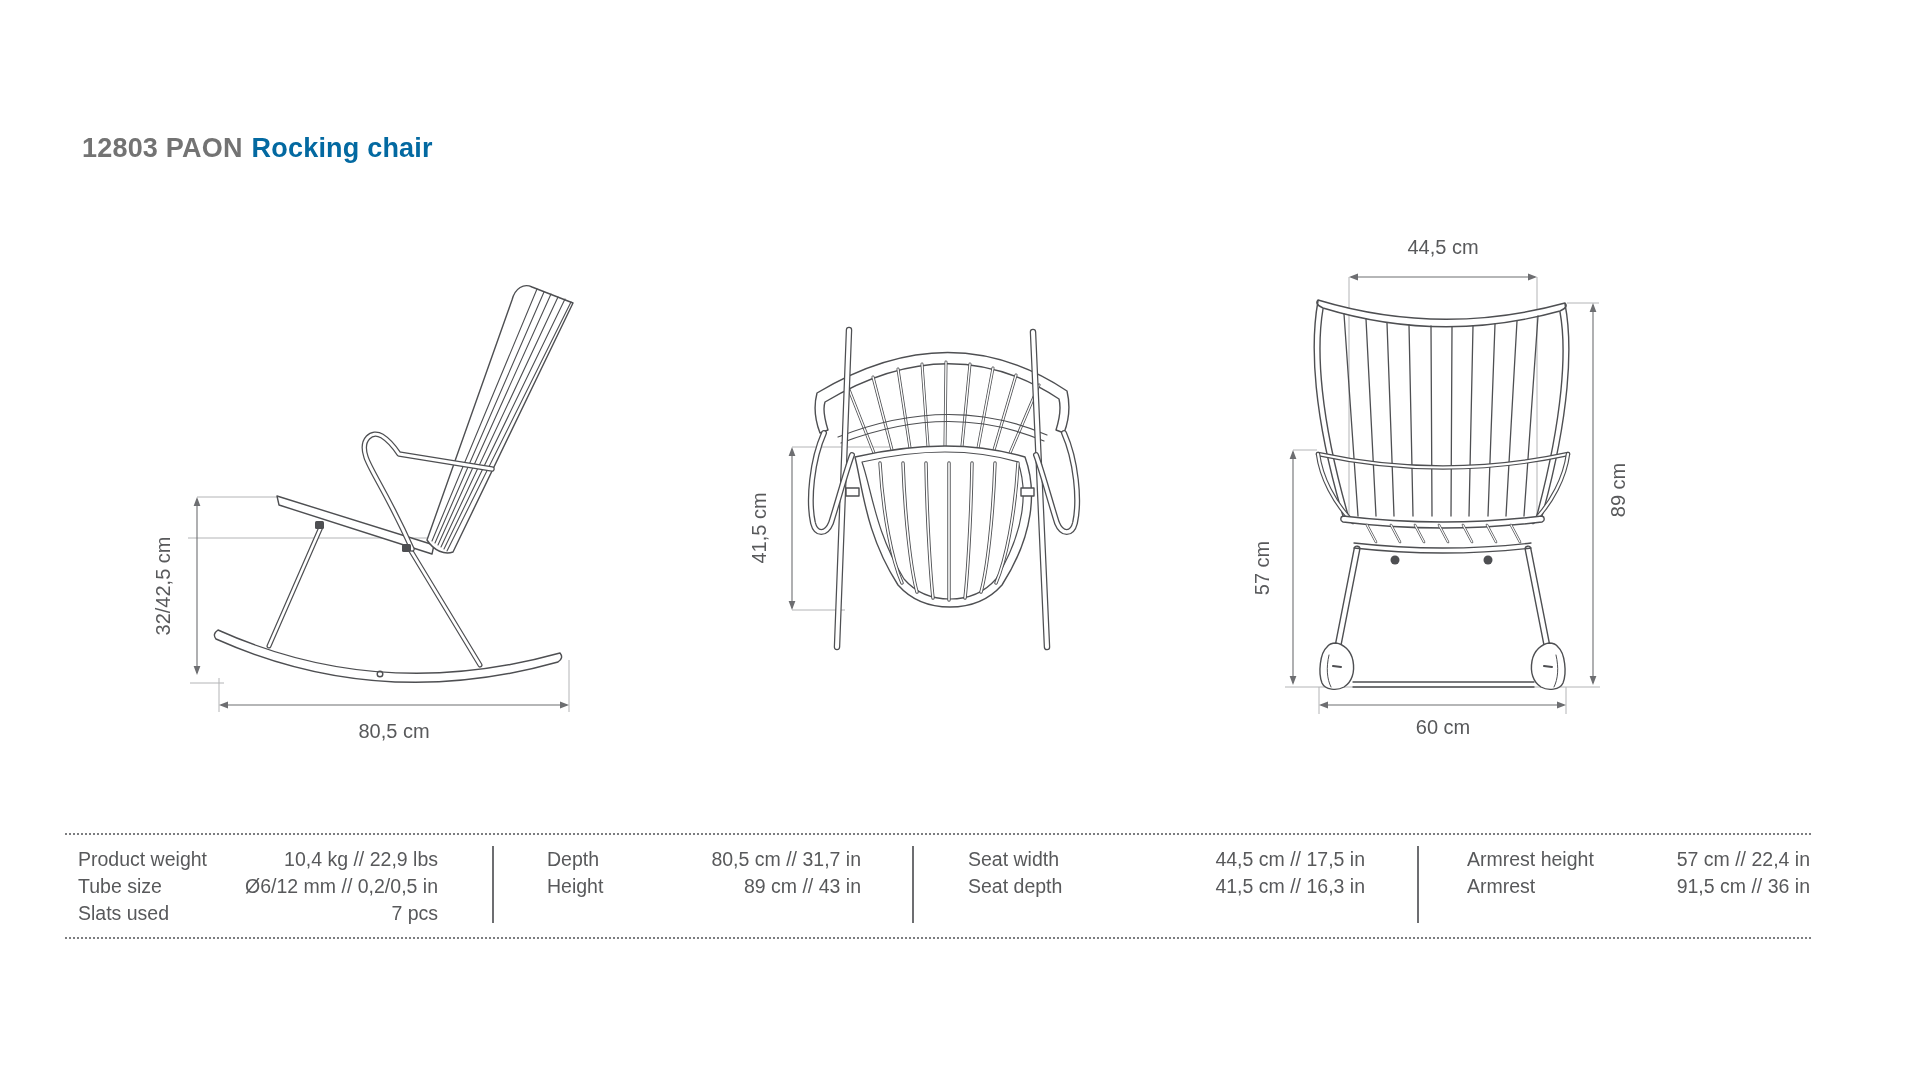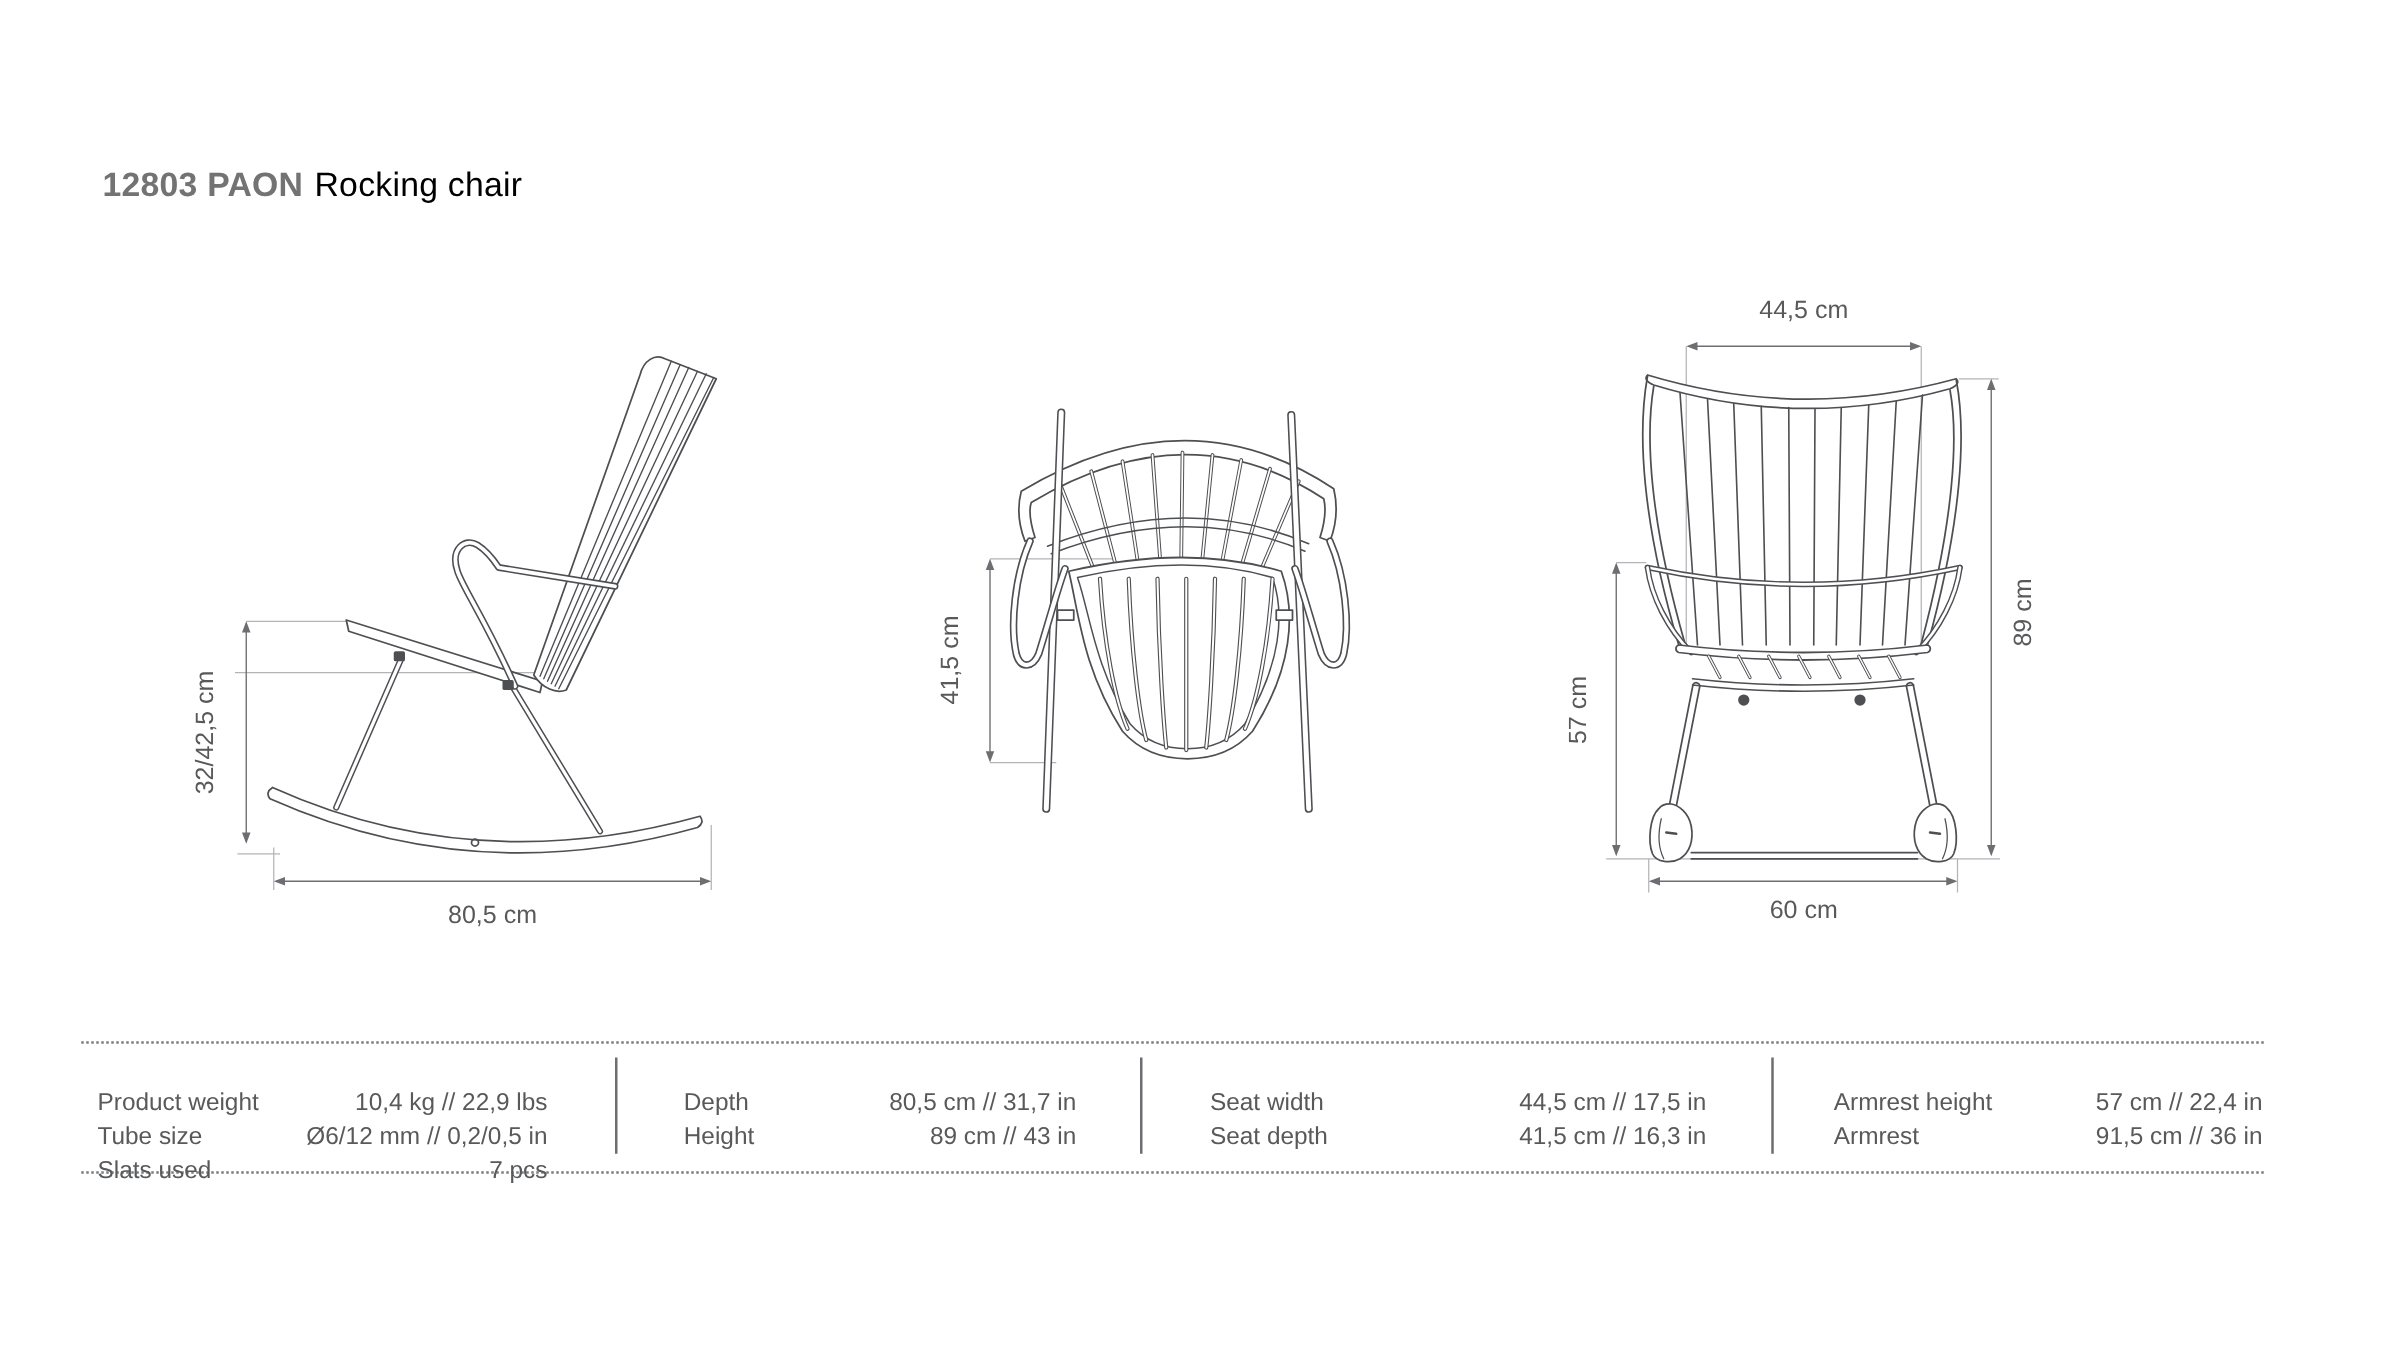--- a/index.html
+++ b/index.html
@@ -3,36 +3,36 @@
 <meta charset="utf-8">
 <style>
   html,body{margin:0;padding:0;}
   body{
     width:1920px;height:1080px;position:relative;background:#ffffff;
     font-family:"Liberation Sans",sans-serif;overflow:hidden;
   }
   
   .title{position:absolute;left:82px;top:133px;font-size:27px;letter-spacing:.2px;}
   .title-code{font-weight:700;color:#737373;margin-right:9px;}
-  .title-name{font-weight:400;color:#000000;}
+  .title-name{font-weight:700;color:#0369a1;}
   
   .view{position:absolute;}
   .c-ln{stroke:#4e4f52;fill:none;stroke-width:1.4;stroke-linecap:round;stroke-linejoin:round;}
   .c-fill{fill:#ffffff;}
   .c-dark{fill:#4e4f52;stroke:none;}
   .tube{stroke:#4e4f52;fill:none;stroke-linecap:round;stroke-linejoin:round;}
   .wov{stroke:#ffffff;fill:none;stroke-linecap:round;stroke-linejoin:round;}
   .dimln{stroke:#6d6e71;fill:none;stroke-width:1.1;}
   .extln{stroke:#b3b4b6;fill:none;stroke-width:1;}
   .arrow{fill:#6d6e71;stroke:none;}
   svg text{font-family:"Liberation Sans",sans-serif;font-size:20px;fill:#58595b;}
   
   .dotted{position:absolute;left:65px;width:1746px;height:0;border-top:2px dotted #7c7d80;}
   .sep{position:absolute;top:846px;height:77px;width:1.5px;background:#6d6e71;}
-  .spec-col{position:absolute;top:846px;font-size:19.5px;color:#58595b;margin-top:23px;}
+  .spec-col{position:absolute;top:846px;font-size:19.5px;color:#58595b;}
   .spec-row{display:flex;justify-content:space-between;align-items:baseline;height:27px;line-height:27px;}
   .spec-value{text-align:center;white-space:pre;}
 </style>
 </head>
 <body>
 
 <div class="title">
   <span class="title-code">12803 PAON</span><span class="title-name">Rocking chair</span>
 </div>
 

